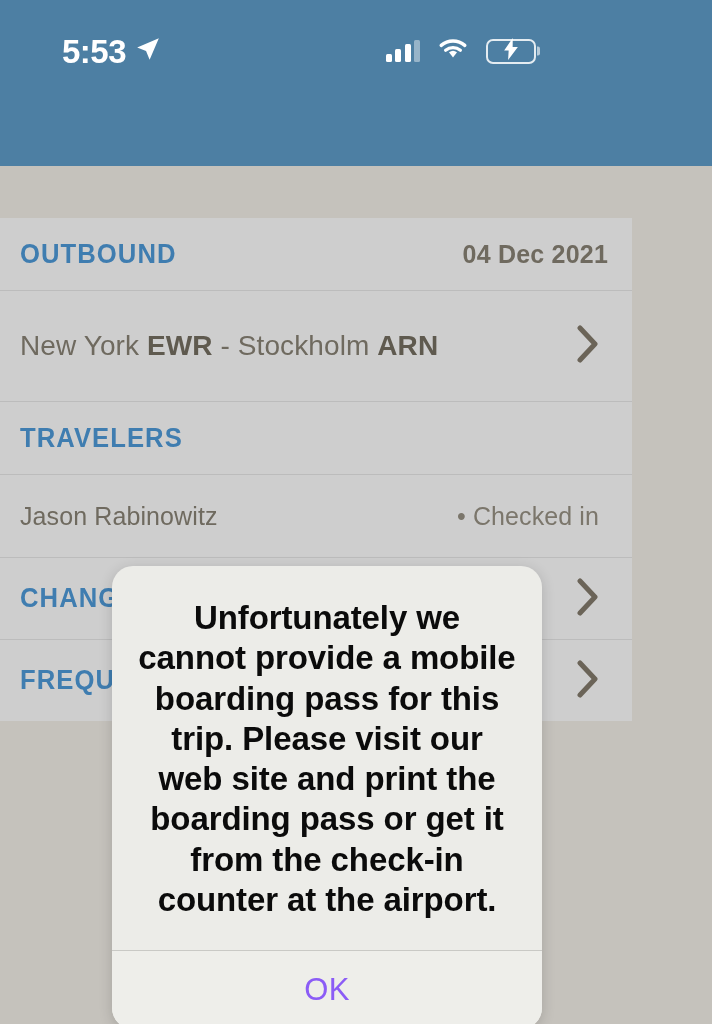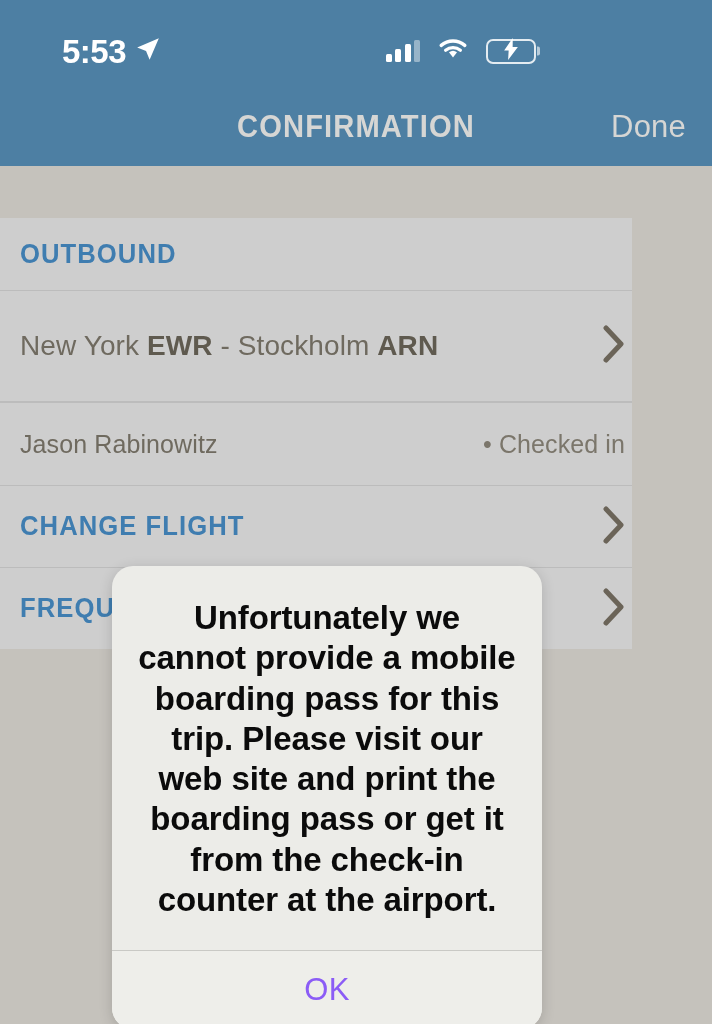--- a/index.html
+++ b/index.html
@@ -179,21 +179,21 @@
     width: 100%;
   }
 
   .row {
     position: relative;
     min-height: 110px;
     background: #cecece;
     display: flex;
     align-items: center;
     justify-content: space-between;
-    padding: 0 7px 0 20px;
+    padding: 0 33px 0 20px;
   }
   .row-main { display: flex; flex-direction: column; gap: 7px; }
   .row-route {
     color: #6f6a5f;
     font-size: 28px;
     font-weight: 400;
     letter-spacing: 0.1px;
     white-space: nowrap;
   }
   .row-route b { font-weight: 700; color:#5f5a4f; }
@@ -315,47 +315,47 @@
           <span class="battery-fill"></span>
           <span class="bolt">
             <svg width="17" height="22" viewBox="0 0 12 16">
                 <path d="M7.3 0L1 9h3.3L3.9 16 11 6.6H7.2z" fill="#ffffff"></path>
               </svg>
           </span>
         </span>
       </div>
     </div>
 
-    <div class="title-row">
-      <span class="nav-title">CONFIRMATION</span>
-      <span class="nav-done">Done</span>
-    </div>
   </div>
 
   <div class="gap-band"></div>
 
   <div class="list">
 
     <div class="section-header">
       <span class="section-title">OUTBOUND</span>
+      <span class="section-date">04 Dec 2021</span>
     </div>
     <div class="divider"></div>
 
     <div class="row">
       <div class="row-main">
         <div class="row-route"><span>New York </span><b>EWR</b><span> - </span><span>Stockholm </span><b>ARN</b></div>
       </div>
       <span class="chevron">
         <svg width="22" height="38" viewBox="0 0 22 38">
             <path d="M3 3l15 16L3 35" stroke="#6b6458" stroke-width="5" fill="none" stroke-linecap="round" stroke-linejoin="round"></path>
           </svg>
       </span>
     </div>
     <div class="divider"></div>
 
+    <div class="section-header">
+      <span class="section-title">TRAVELERS</span>
+    </div>
     <div class="divider"></div>
 
     <div class="row traveler-row">
       <span class="traveler-name">Jason Rabinowitz</span>
       <span class="traveler-status">• Checked in</span>
     </div>
     <div class="divider"></div>
 
     <div class="row link-row">
       <span class="link-title">CHANGE FLIGHT</span>

